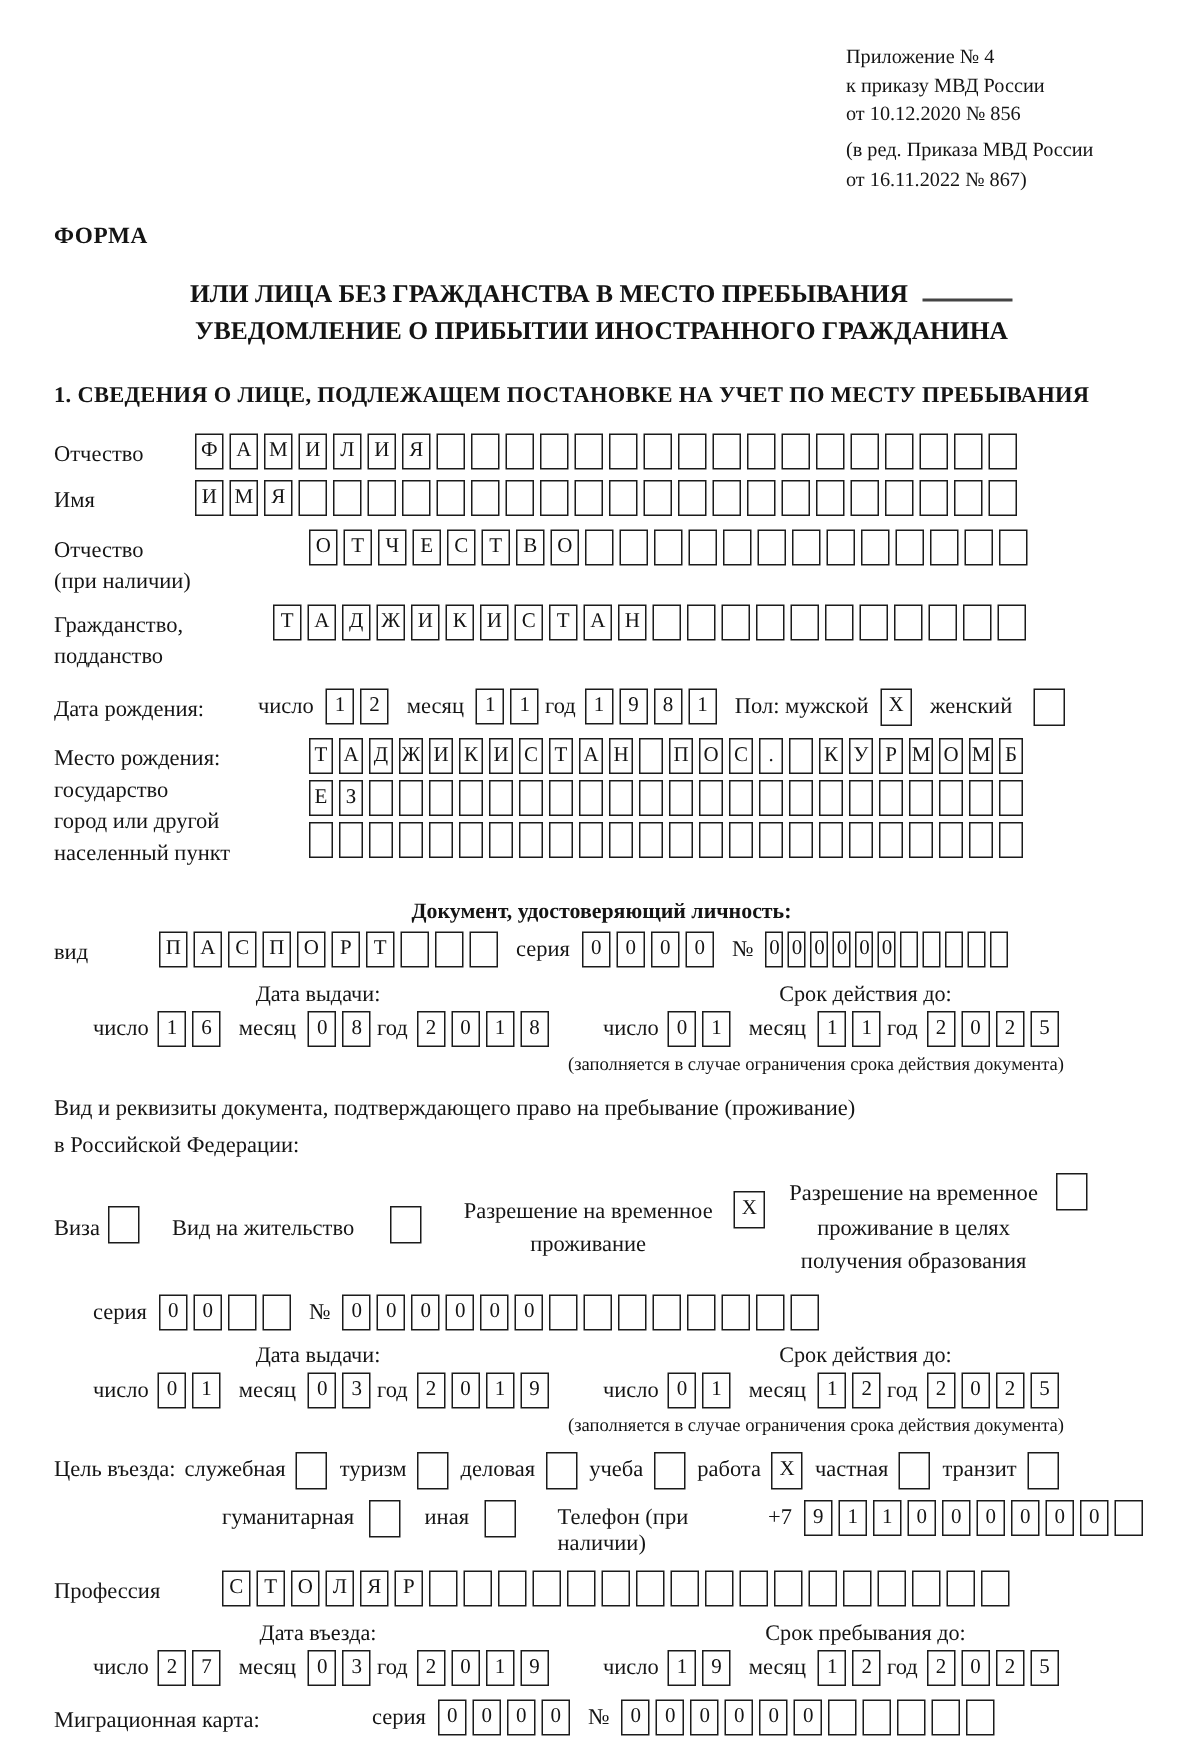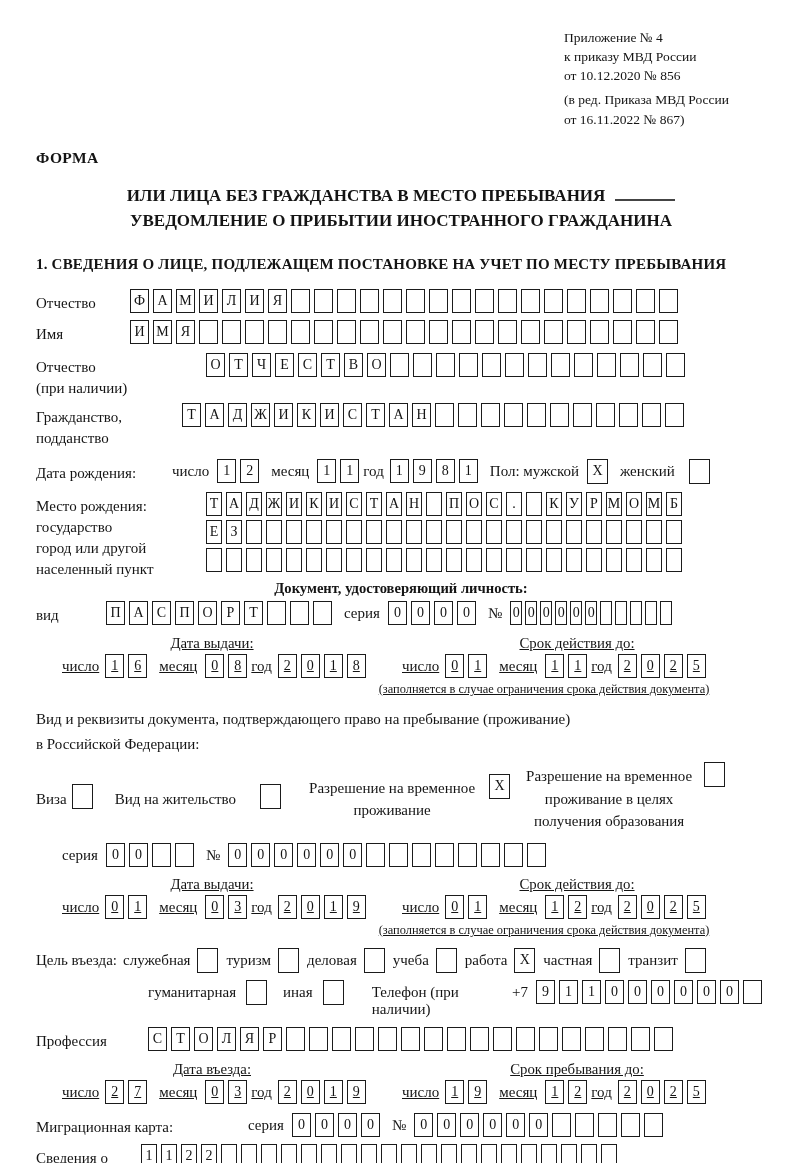--- a/index.html
+++ b/index.html
@@ -44,24 +44,24 @@
     border: 1.5px solid #1b1b1b;
     display: inline-flex; align-items: center; justify-content: center;
     font-size: 14px;
   }
 
   .ilab { padding-top: 4px; }
   .mr6 { margin-right: 6px; } .mr8 { margin-right: 8px; }
   .ml8 { margin-left: 8px; } .ml12 { margin-left: 12px; } .ml16 { margin-left: 16px; }
   .ml22 { margin-left: 22px; } .ml28 { margin-left: 28px; }
 
-  .center-bold { margin-top: 0; text-align: center; font-weight: 700; font-size: 14.6px; }
+  .center-bold { margin-top: 20px; text-align: center; font-weight: 700; font-size: 14.6px; }
 
   
-  .dates { display: flex; margin-top: 9px; text-decoration: underline; }
+  .dates { display: flex; margin-top: 9px; }
   .dcol-l { width: 352px; flex: 0 0 auto; }
   .dcol-r { flex: 1 1 auto; }
   .dhead { text-align: center; font-size: 14.8px; }
   .drow { display: flex; margin-top: 2px; }
   .dcol-l .drow { padding-left: 26px; }
   .dcol-r .drow { padding-left: 14px; }
   .dnote { font-size: 12.4px; margin-top: 4px; text-align: center; white-space: nowrap; margin-left: -66px; }
 
   .intro { margin-top: 10px; line-height: 1.65; }
 

